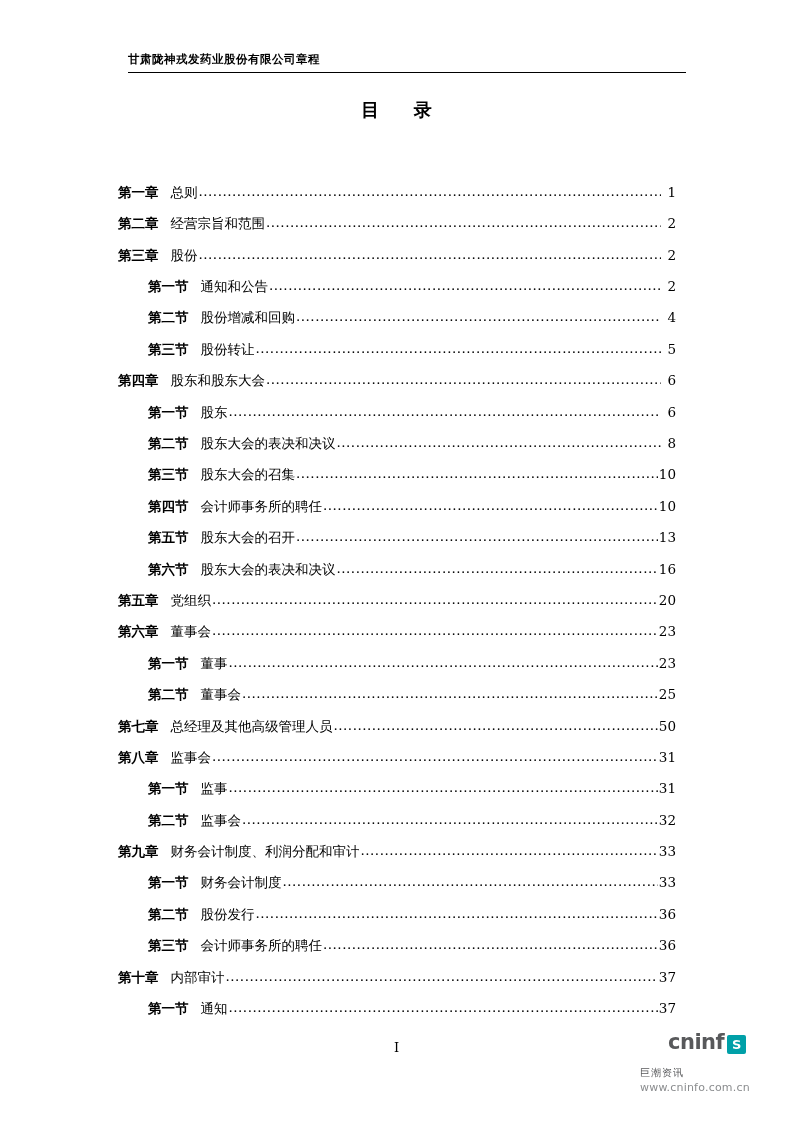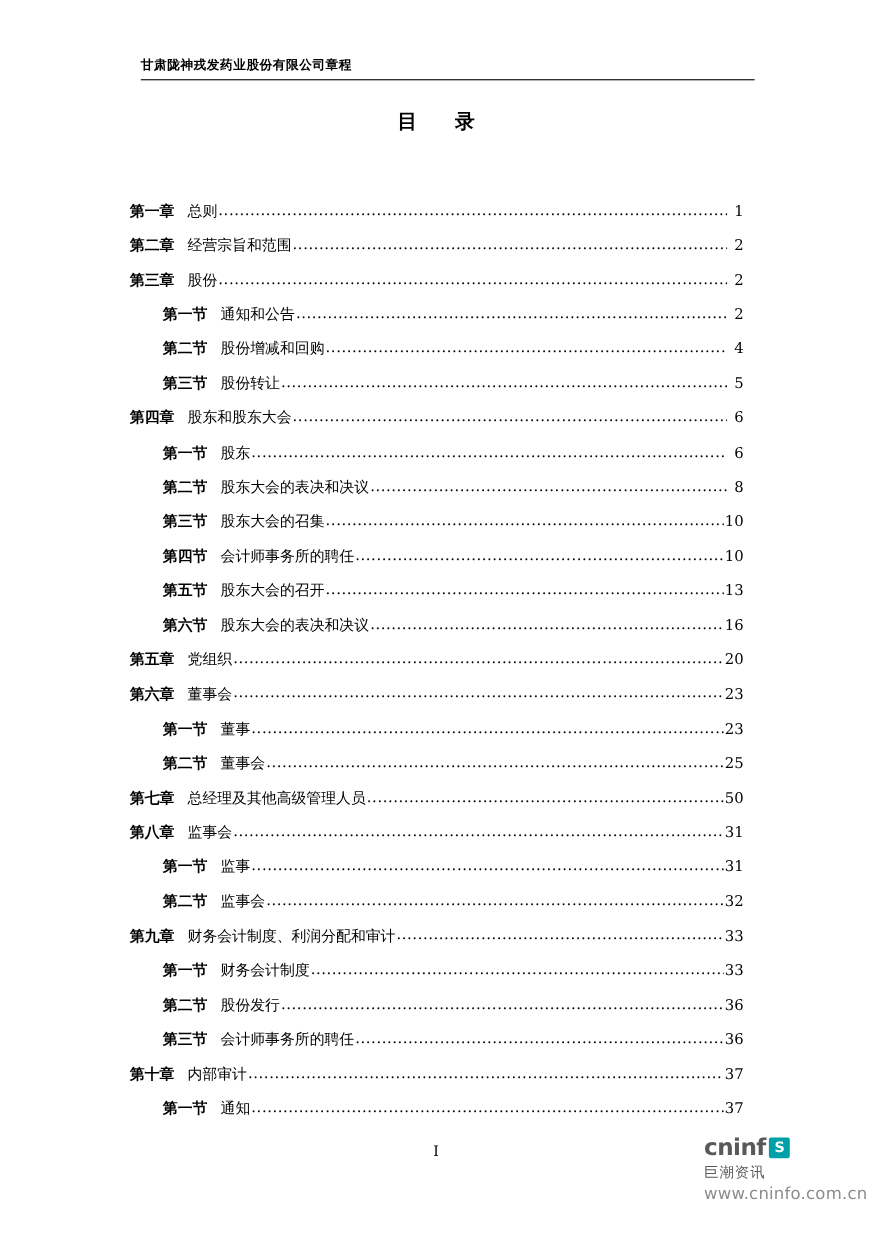--- a/index.html
+++ b/index.html
@@ -115,22 +115,23 @@
   
   .logo {
     position: absolute;
     right: 33px;
     bottom: 28px;
     text-align: left;
     width: 120px;
   }
   .logo-top {
     display: flex;
-    align-items: center;
+    align-items: flex-end;
     gap: 3px;
+    margin-left: 28px;
   }
   .logo-word {
     font-family: "DejaVu Sans", "Liberation Sans", sans-serif;
     font-size: 21px;
     font-weight: bold;
     color: #58595b;
     letter-spacing: -0.5px;
   }
   .logo-mark {
     width: 19px;
@@ -140,28 +141,28 @@
     font-family: "DejaVu Sans", "Liberation Sans", sans-serif;
     font-size: 13px;
     font-weight: bold;
     display: flex;
     align-items: center;
     justify-content: center;
     border-radius: 2px;
   }
   .logo-cn {
     font-family: "DejaVu Sans", "Liberation Sans", sans-serif;
-    font-size: 13px;
+    font-size: 10px;
     color: #58595b;
     letter-spacing: 1px;
-    margin-top: 2px;
+    margin-top: 12px;
   }
   .logo-url {
     font-family: "DejaVu Sans", "Liberation Sans", sans-serif;
-    font-size: 15px;
+    font-size: 11px;
     color: #8a8c8e;
     letter-spacing: 0.2px;
     margin-top: 1px;
   }
 </style>
 </head>
 <body>
 
 <div class="page">
 

